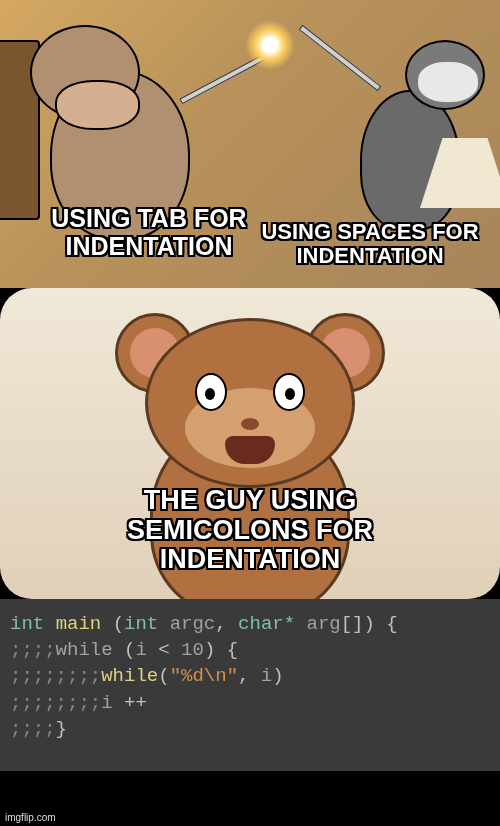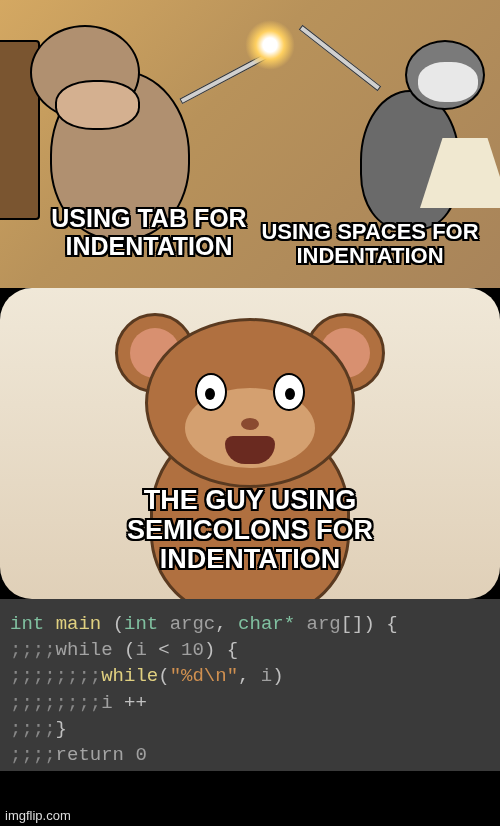--- a/index.html
+++ b/index.html
@@ -305,21 +305,21 @@
     .fn { color: #e0d080; }
     .type { color: #80c0a0; }
     .str { color: #d09050; }
     .op { color: #c0c0c0; }
     .punct { color: #888; }
     .watermark {
       position: absolute;
       left: 2px;
       bottom: 2px;
       font-family: Arial, sans-serif;
-      font-size: 13px;
+      font-size: 10px;
       color: #ddd;
       background: rgba(0,0,0,0.3);
       padding: 1px 3px;
     }
   </style>
 </head>
 <body>
 
 <div class="panel panel-top">
   <div class="furniture"></div>
@@ -353,16 +353,15 @@
   <div class="mouse-mouth"></div>
   <div class="meme-text text-mid">THE GUY USING SEMICOLONS FOR INDENTATION</div>
 </div>
 
 <div class="panel panel-bottom">
   <div class="code-line"><span class="type">int</span> <span class="fn">main</span> <span class="op">(</span><span class="type">int</span> argc<span class="op">,</span> <span class="type">char*</span> arg<span class="op">[]) {</span></div>
   <div class="code-line"><span class="punct">;;;;</span><span class="kw">while</span> <span class="op">(</span>i <span class="op">&lt;</span> 10<span class="op">) {</span></div>
   <div class="code-line"><span class="punct">;;;;;;;;</span><span class="fn">while</span><span class="op">(</span><span class="str">"%d\n"</span><span class="op">,</span> i<span class="op">)</span></div>
   <div class="code-line"><span class="punct">;;;;;;;;</span>i <span class="op">++</span></div>
   <div class="code-line"><span class="punct">;;;;</span><span class="op">}</span></div>
-  <div class="code-line"><span class="punct">;;;;</span><span class="kw">return</span> 0</div>
 </div>
 
 <div class="watermark">imgflip.com</div>
 
 </body></html>

